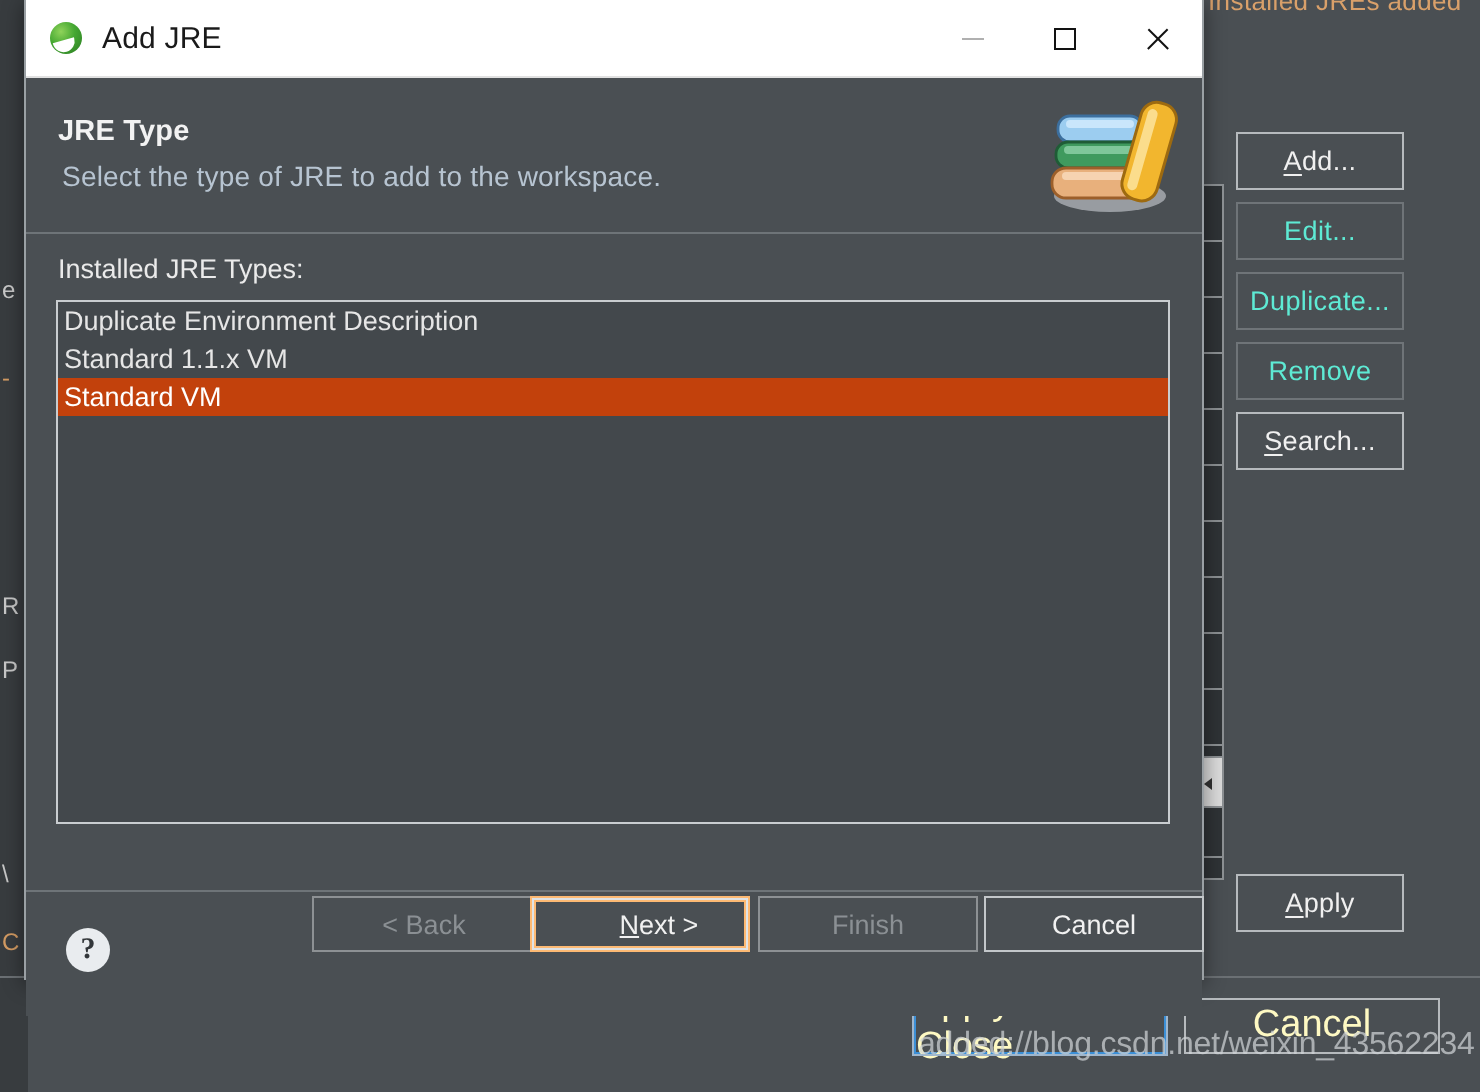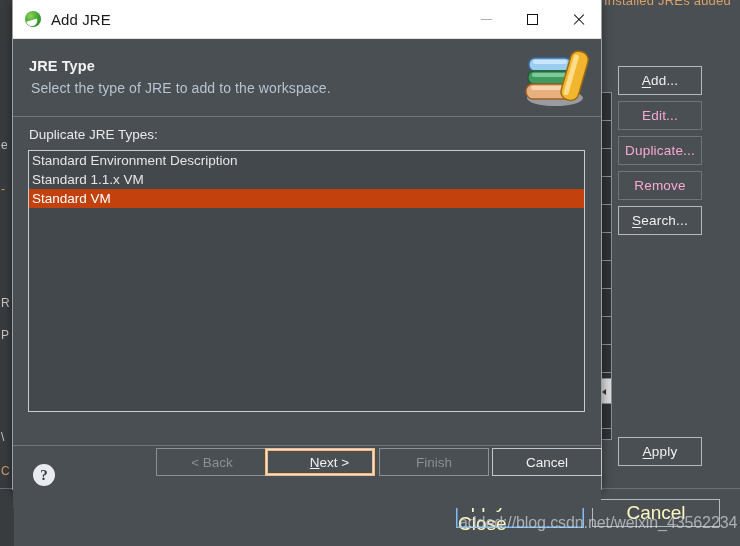--- a/index.html
+++ b/index.html
@@ -98,21 +98,21 @@
     background: #4a4f53;
     border: 1px solid #b6babd;
     color: #f0f0f0;
     font-size: 13.5px;
     display: flex;
     align-items: center;
     justify-content: center;
     letter-spacing: 0.2px;
   }
   .bg-btn.disabled {
-    color: #f9a8d4;
+    color: #5eead4;
     border-color: #6f7478;
   }
   .bg-btn u { text-underline-offset: 2px; }
 
   .bg-sep {
     position: absolute;
     left: 0px;
     top: 488px;
     width: 740px;
     height: 1px;
@@ -476,23 +476,23 @@
       <rect x="14" y="41" width="38" height="4" rx="2" fill="#f6d3b1"></rect>
 
       <g transform="rotate(16 58 33)">
         <rect x="48" y="6" width="18" height="50" rx="8" fill="#f2b62e" stroke="#9d6a10" stroke-width="1.5"></rect>
         <rect x="51" y="10" width="5" height="42" rx="2.5" fill="#fbdd8c"></rect>
       </g>
     </svg>
   </div>
 
   <div class="dialog-body">
-    <div class="list-label">Duplicate JRE Types:</div>
+    <div class="list-label">Installed JRE Types:</div>
     <div id="jre-type-list">
-        <div class="list-item">Standard Environment Description</div>
+        <div class="list-item">Duplicate Environment Description</div>
         <div class="list-item">Standard 1.1.x VM</div>
         <div class="list-item selected">Standard VM</div>
       </div>
   </div>
 
   <div class="dialog-footer">
     <div class="help-icon">?</div>
     <div id="wizard-buttons">
         <div class="wiz-btn disabled" id="back-button">
           <span>&lt; Back</span>

